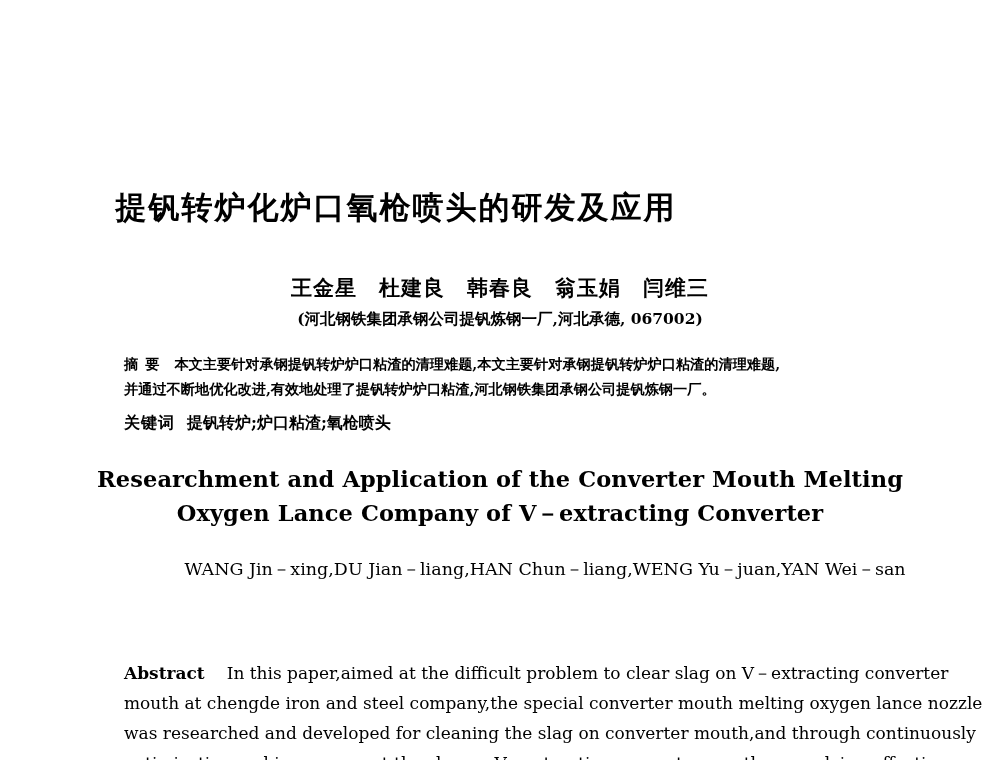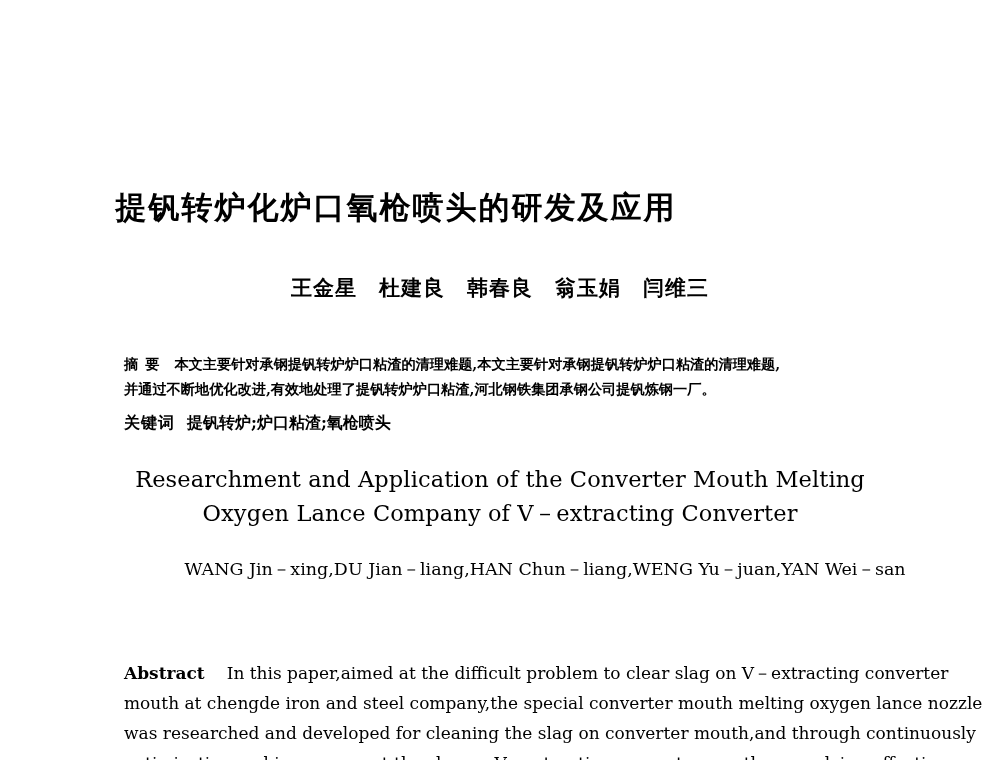--- a/index.html
+++ b/index.html
@@ -113,21 +113,21 @@
   }
 
   
   .en-title {
     position: absolute;
     top: 462px;
     left: 0;
     width: 1000px;
     text-align: center;
     font-family: "DejaVu Serif", "Liberation Serif", serif;
-    font-weight: 400;
+    font-weight: 700;
     font-size: 22.5px;
     line-height: 34px;
     letter-spacing: 0.1px;
     white-space: nowrap;
   }
   .en-title .l2 { display: block; }
 
   
   .en-authors {
     position: absolute;
@@ -177,20 +177,21 @@
 <body>
 
 <div class="page">
 
   <div class="cn-title">提钒转炉化炉口氧枪喷头的研发及应用</div>
 
   <div class="cn-authors">
     <span>王金星</span><span class="sep"></span><span>杜建良</span><span class="sep"></span><span>韩春良</span><span class="sep"></span><span>翁玉娟</span><span class="sep"></span><span>闫维三</span>
   </div>
 
+  <div class="cn-affil">(河北钢铁集团承钢公司提钒炼钢一厂,河北承德, 067002)</div>
 
   <div class="cn-abstract">
     <div class="cn-abs-line"><span class="lbl">摘要</span><span>本文主要针对承钢提钒转炉炉口粘渣的清理难题,本文主要针对承钢提钒转炉炉口粘渣的清理难题,</span></div>
     <div class="cn-abs-line"><span>并通过不断地优化改进,有效地处理了提钒转炉炉口粘渣,河北钢铁集团承钢公司提钒炼钢一厂。</span></div>
   </div>
 
   <div class="cn-keywords">
     <span class="lbl">关键词</span><span>提钒转炉;炉口粘渣;氧枪喷头</span>
   </div>
 

